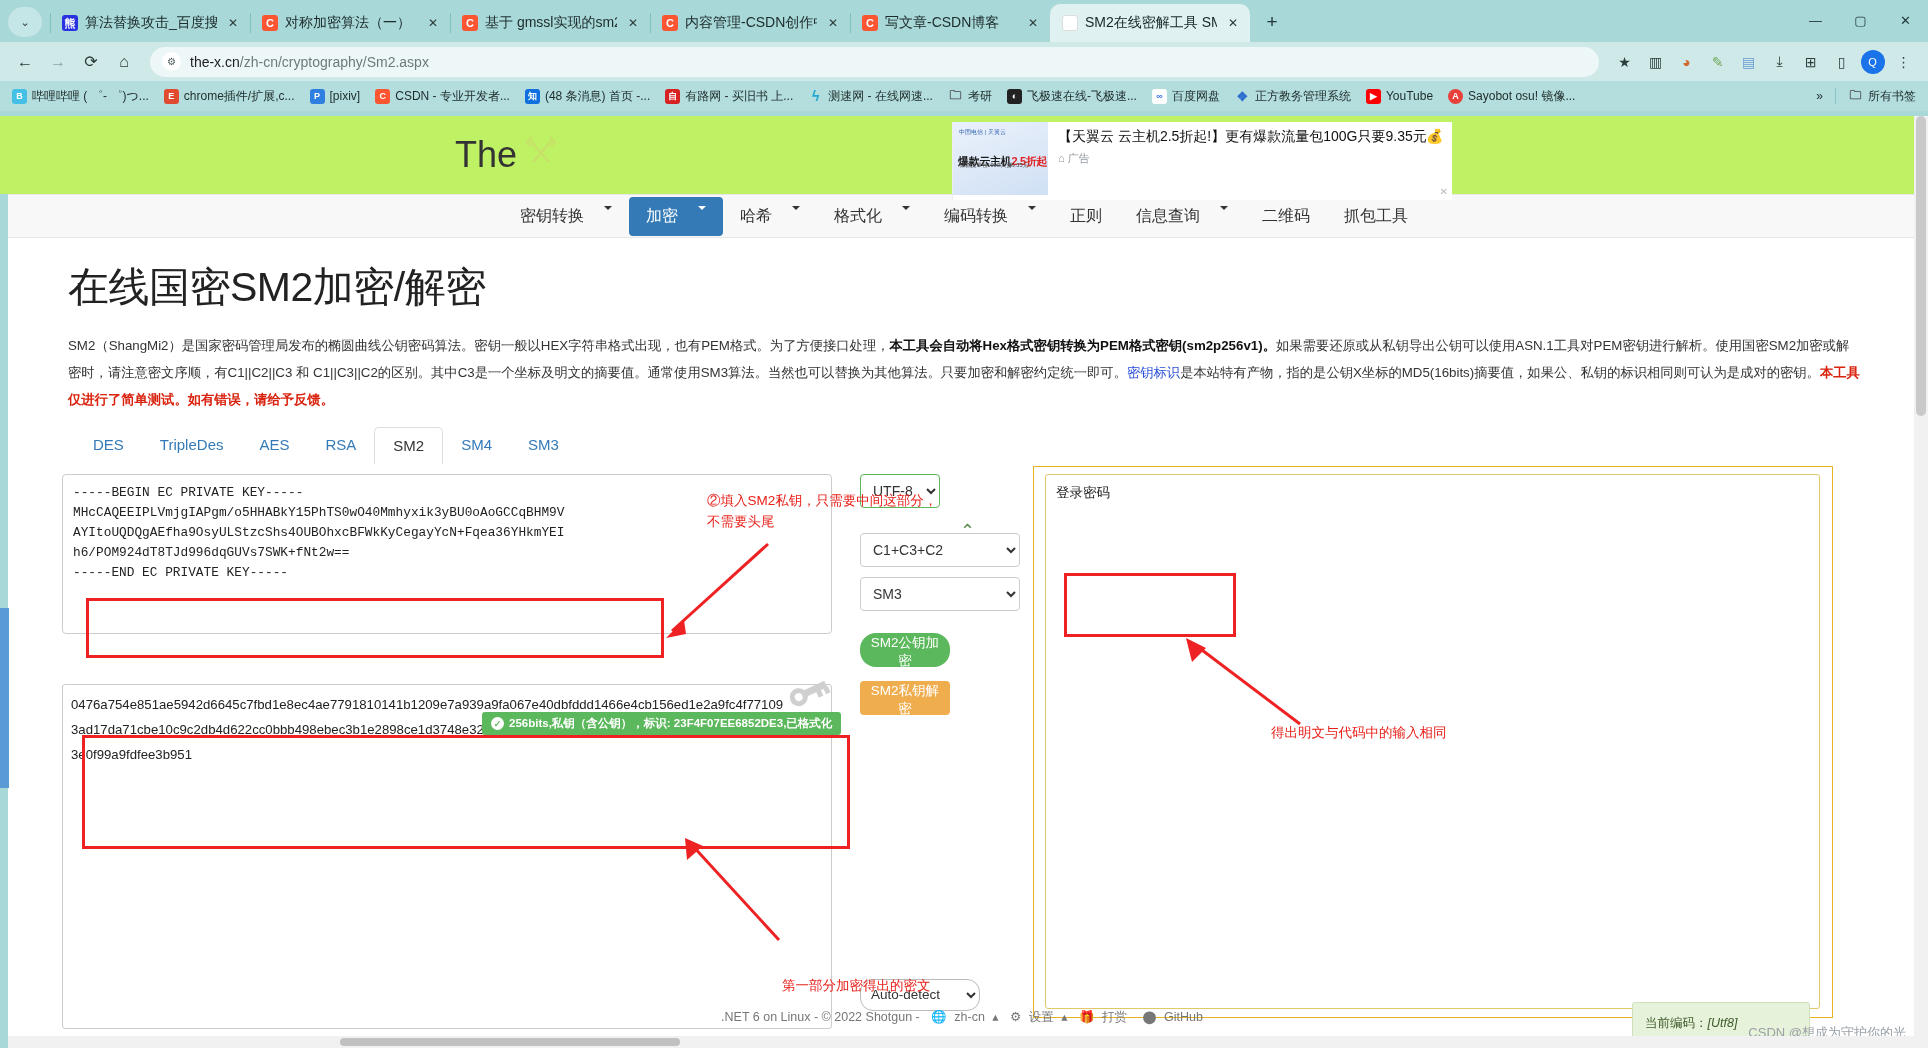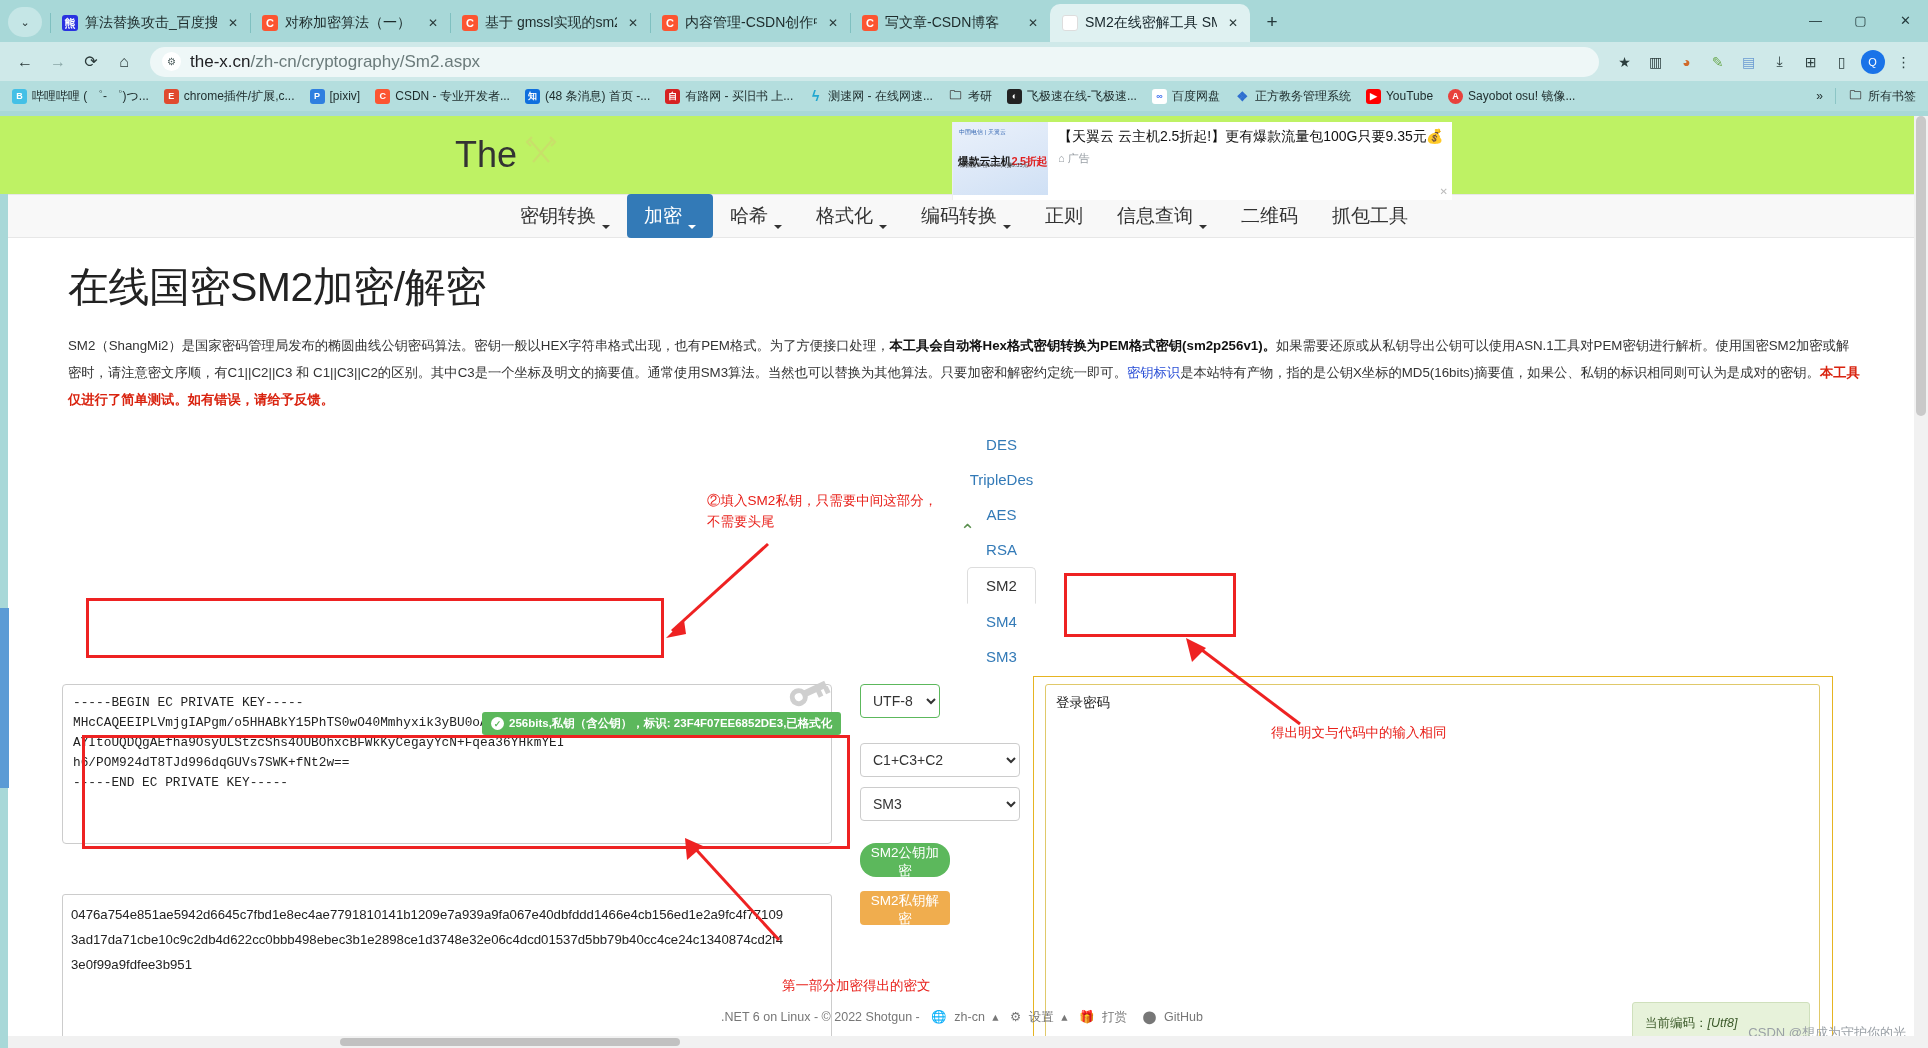--- a/index.html
+++ b/index.html
@@ -39,21 +39,21 @@
   .wincontrols div { width:45px; height:40px; display:flex; align-items:center; justify-content:center; font-size:13px; color:#23393b; cursor:pointer;}
 
   .toolbar { height:39px; background:#cfe9e9; display:flex; align-items:center; padding:0 10px; gap:3px; }
   .navbtn { width:30px; height:30px; display:flex; align-items:center; justify-content:center; color:#2b3a3a; font-size:16px; border-radius:50%; cursor:pointer; }
   .navbtn.dim { color:#8aa7a7; }
   .omnibox {
     flex:1 1 auto; height:30px; background:#eef7f7; border-radius:16px;
     display:flex; align-items:center; padding:0 12px; gap:9px; margin:0 8px; cursor:text;
   }
   .omni-ico { width:19px; height:19px; border-radius:50%; background:#fff; display:flex;align-items:center;justify-content:center; font-size:10px; color:#4a5a5a;}
-  .omni-url { font-size:17px; color:#202124; white-space:nowrap; }
+  .omni-url { font-size:14px; color:#202124; white-space:nowrap; }
   .omni-url .dim { color:#6b7b7b; }
   .tb-icons { display:flex; align-items:center; gap:2px; }
   .tb-ic { width:29px; height:29px; display:flex; align-items:center; justify-content:center; font-size:14px; color:#2c3e3e; border-radius:5px; cursor:pointer; }
   .avatar-ic { width:24px;height:24px;border-radius:50%;background:#1a73e8;color:#fff;font-size:11px;display:flex;align-items:center;justify-content:center; }
 
   .bookmarks { height:30px; background:#b4dede; display:flex; align-items:center; padding:0 6px; gap:3px; font-size:12px; color:#1d2b2b; position:relative; }
   .bm { display:flex; align-items:center; gap:5px; padding:3px 6px; border-radius:4px; white-space:nowrap; cursor:pointer; }
   .bm .bi { width:15px; height:15px; border-radius:3px; display:flex;align-items:center;justify-content:center;font-size:9px;color:#fff;font-weight:bold; flex:0 0 15px;}
   .bm-right { margin-left:auto; display:flex; align-items:center; gap:6px; }
   .bm-div { width:1px; height:16px; background:#8cc5c5; }
@@ -71,32 +71,32 @@
   .ad-img .l1 { position:absolute; left:6px; top:6px; font-size:6px; color:#3a6bb5; }
   .ad-img .l2 { position:absolute; left:5px; top:32px; font-size:11px; font-weight:bold; color:#1a1a1a; letter-spacing:-.3px;}
   .ad-img .l2 em { color:#e02020; font-style:normal;}
   .ad-img .l3 { position:absolute; left:5px; top:40px; font-size:5.5px; color:#444; }
   .ad-txt { flex:1 1 auto; padding-top:4px; }
   .ad-title { font-size:14px; color:#111; line-height:1.55; }
   .ad-tag { font-size:11px; color:#9aa0a6; margin-top:3px; }
   .ad-x { position:absolute; right:4px; bottom:3px; font-size:10px; color:#bbb; }
 
   .navbar { height:44px; background:#f8f8f8; border-top:1px solid #e7e7e7; border-bottom:1px solid #e7e7e7; display:flex; align-items:center; justify-content:center; gap:0px;}
-  .navitem { font-size:19px; color:#333; padding:9px 17px; border-radius:4px; display:flex; align-items:flex-end; gap:3px; cursor:pointer;}
+  .navitem { font-size:16px; color:#333; padding:9px 17px; border-radius:4px; display:flex; align-items:flex-start; gap:17px; cursor:pointer;}
   .navitem.active { background:#337ab7; color:#fff; }
   .caret { width:0;height:0;border-left:4px solid transparent;border-right:4px solid transparent;border-top:4px solid currentColor; display:inline-block; margin-left:3px;}
 
   .content { padding:22px 0 0 0; position:relative; }
   h1.title { font-size:41px; font-weight:normal; color:#222; margin:0 0 18px 68px; letter-spacing:-.5px;}
   .desc { margin:0 68px; font-size:13.3px; color:#333; line-height:2.02; }
   .desc b { font-weight:bold; color:#111; }
   .desc a { color:#2a4fd6; text-decoration:none; }
   .desc .red { color:#d9230f; font-weight:bold; }
 
-  .tabs { margin:13px 0 0 75px; display:flex; align-items:center; gap:0; border-bottom:0px;flex-direction:column; }
+  .tabs { margin:13px 0 0 75px; display:flex; align-items:flex-start; gap:0; border-bottom:0px; }
   .ttab { padding:9px 18px; font-size:15px; color:#337ab7; cursor:pointer; }
   .ttab.active { color:#333; border:1px solid #ddd; border-bottom:1px solid #fff; border-radius:5px 5px 0 0; background:#fff; position:relative; z-index:2;}
 
   .panel { position:relative; margin:10px 62px 0 62px; display:flex; gap:8px; }
   .col-left { width:770px; position:relative; }
   .ta-wrap { position:relative; }
   textarea.plain {
     width:770px; height:480px; border:1px solid #ccc; border-radius:4px; resize:none;
     font-family:"Liberation Mono", monospace; font-size:12.8px; line-height:20px; padding:8px 10px; color:#222;
     outline:none; background:#fff;

